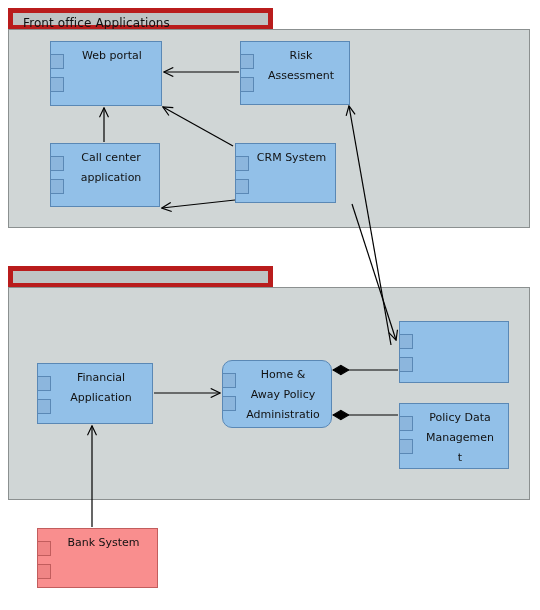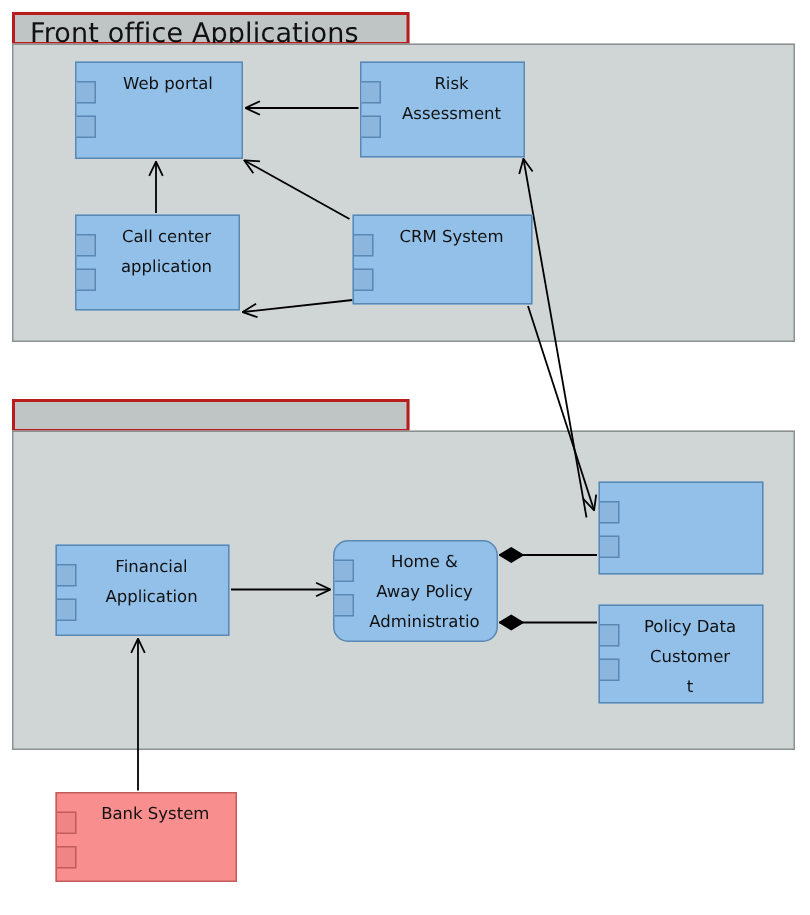--- a/index.html
+++ b/index.html
@@ -4,22 +4,22 @@
 <style>
   html,body{margin:0;padding:0;background:#ffffff;}
   body{width:540px;height:610px;position:relative;overflow:hidden;
        font-family:"DejaVu Sans", sans-serif;}
 
   #stage{position:absolute;left:0;top:0;width:540px;height:610px;}
 
   
   .pkg{position:absolute;box-sizing:border-box;}
   .pkg-tab{position:absolute;box-sizing:border-box;
-           background:#bfc4c4;border:2px solid #b91c1c;
-           font-size:18px;color:#111;line-height:1;
+           background:#bfc4c4;border:5px solid #b91c1c;
+           font-size:12px;color:#111;line-height:1;
            padding:4px 0 0 10px;letter-spacing:.1px;}
   .pkg-body{position:absolute;box-sizing:border-box;
             background:#d0d6d6;border:1px solid #8b9090;}
 
   
   .cmp{position:absolute;box-sizing:border-box;
        background:#92c0e8;border:1px solid #5a88b5;
        overflow:hidden;}
   .cmp.red{background:#f98e8e;border-color:#c25d5d;}
   .cmp-label{position:absolute;left:0;right:0;top:0;
@@ -88,21 +88,21 @@
     <div class="port" style="left: -13px; top: 35px;"></div>
   </div>
 
   <div class="cmp" id="cmp-call-center" style="left: 50px; top: 143px; width: 110px; height: 64px;">
     <div class="cmp-label">Call center
 application</div>
     <div class="port" style="left: -13px; top: 12px;"></div>
     <div class="port" style="left: -13px; top: 35px;"></div>
   </div>
 
-  <div class="cmp" id="cmp-crm-system" style="left: 235px; top: 143px; width: 120px; height: 60px;">
+  <div class="cmp" id="cmp-crm-system" style="left: 235px; top: 143px; width: 101px; height: 60px;">
     <div class="cmp-label">CRM System</div>
     <div class="port" style="left: -13px; top: 12px;"></div>
     <div class="port" style="left: -13px; top: 35px;"></div>
   </div>
 
   <div class="cmp" id="cmp-financial-application" style="left: 37px; top: 363px; width: 116px; height: 61px;">
     <div class="cmp-label">Financial
 Application</div>
     <div class="port" style="left: -13px; top: 12px;"></div>
     <div class="port" style="left: -13px; top: 35px;"></div>
@@ -116,21 +116,21 @@
     <div class="port" style="left: -13px; top: 35px;"></div>
   </div>
 
   <div class="cmp" id="cmp-customer-data-access" style="left: 399px; top: 321px; width: 110px; height: 62px;">
     <div class="port" style="left: -13px; top: 12px;"></div>
     <div class="port" style="left: -13px; top: 35px;"></div>
   </div>
 
   <div class="cmp" id="cmp-policy-data-management" style="left: 399px; top: 403px; width: 110px; height: 66px;">
     <div class="cmp-label">Policy Data
-Customer
+Managemen
 t</div>
     <div class="port" style="left: -13px; top: 12px;"></div>
     <div class="port" style="left: -13px; top: 35px;"></div>
   </div>
 
   <div class="cmp red" id="cmp-bank-system" style="left: 37px; top: 528px; width: 121px; height: 60px; padding-left: 36px;">
     <div class="cmp-label">Bank System</div>
     <div class="port red" style="left: -13px; top: 12px;"></div>
     <div class="port red" style="left: -13px; top: 35px;"></div>
   </div>

